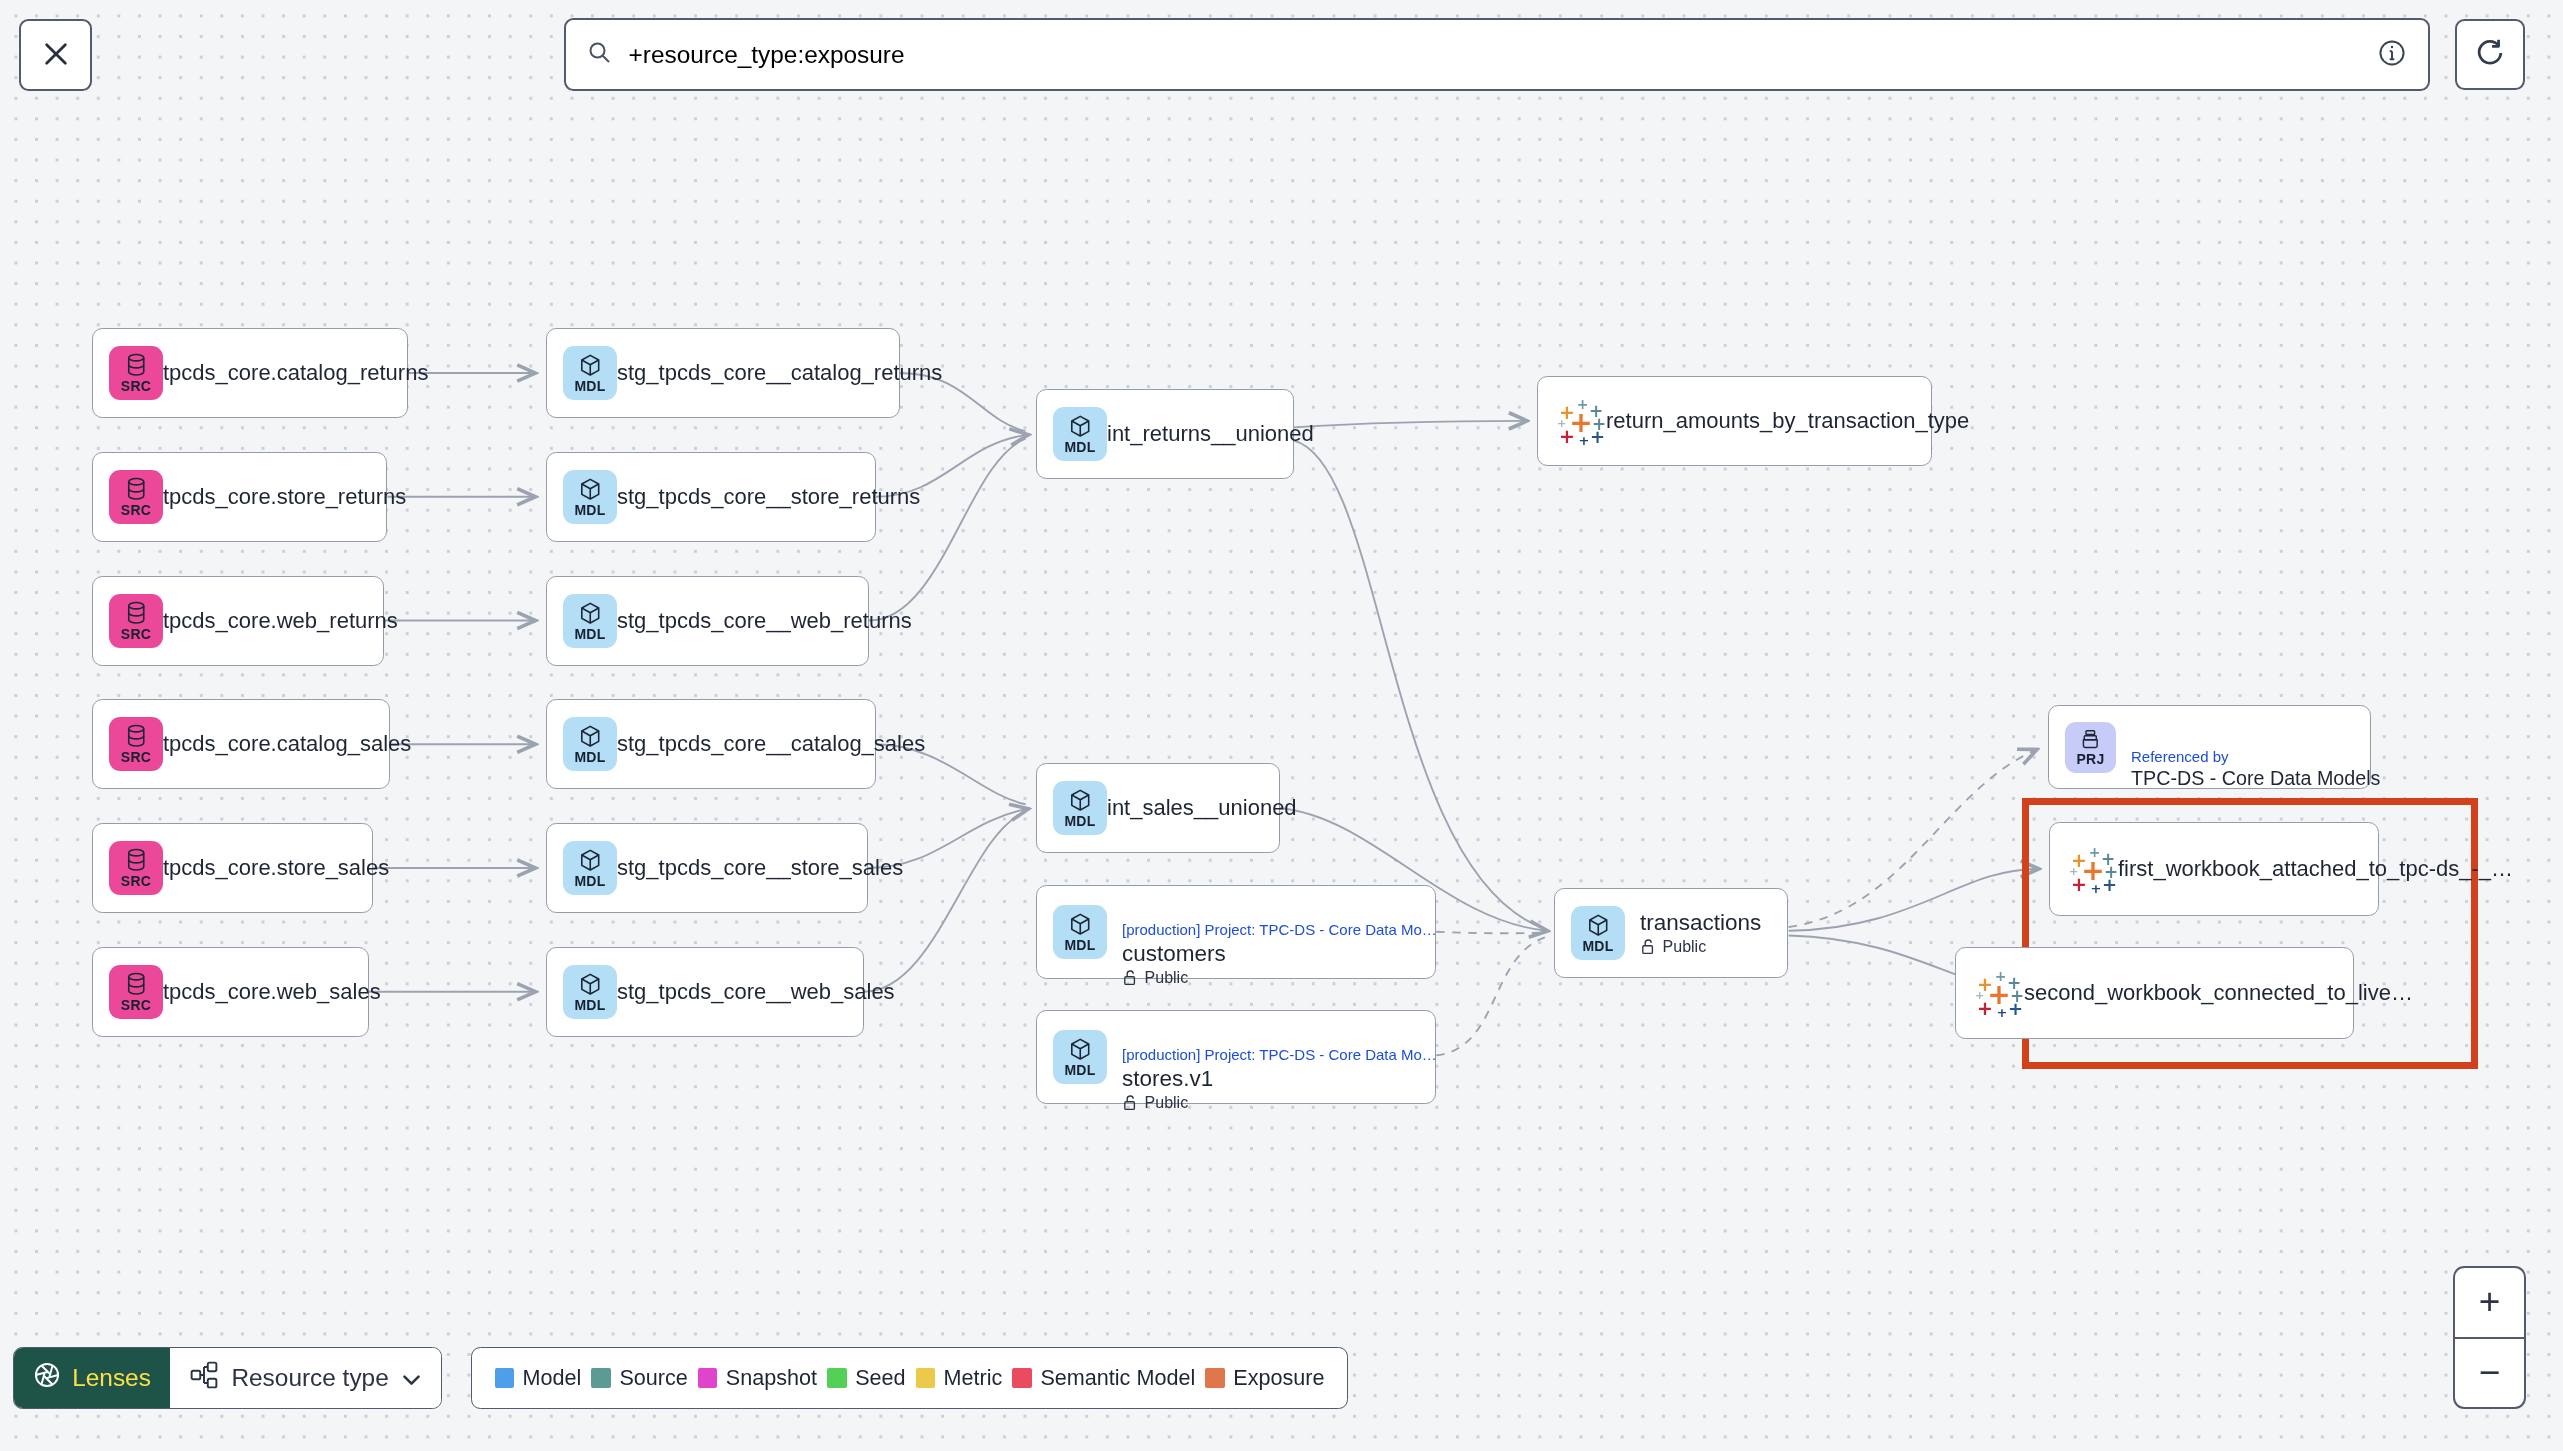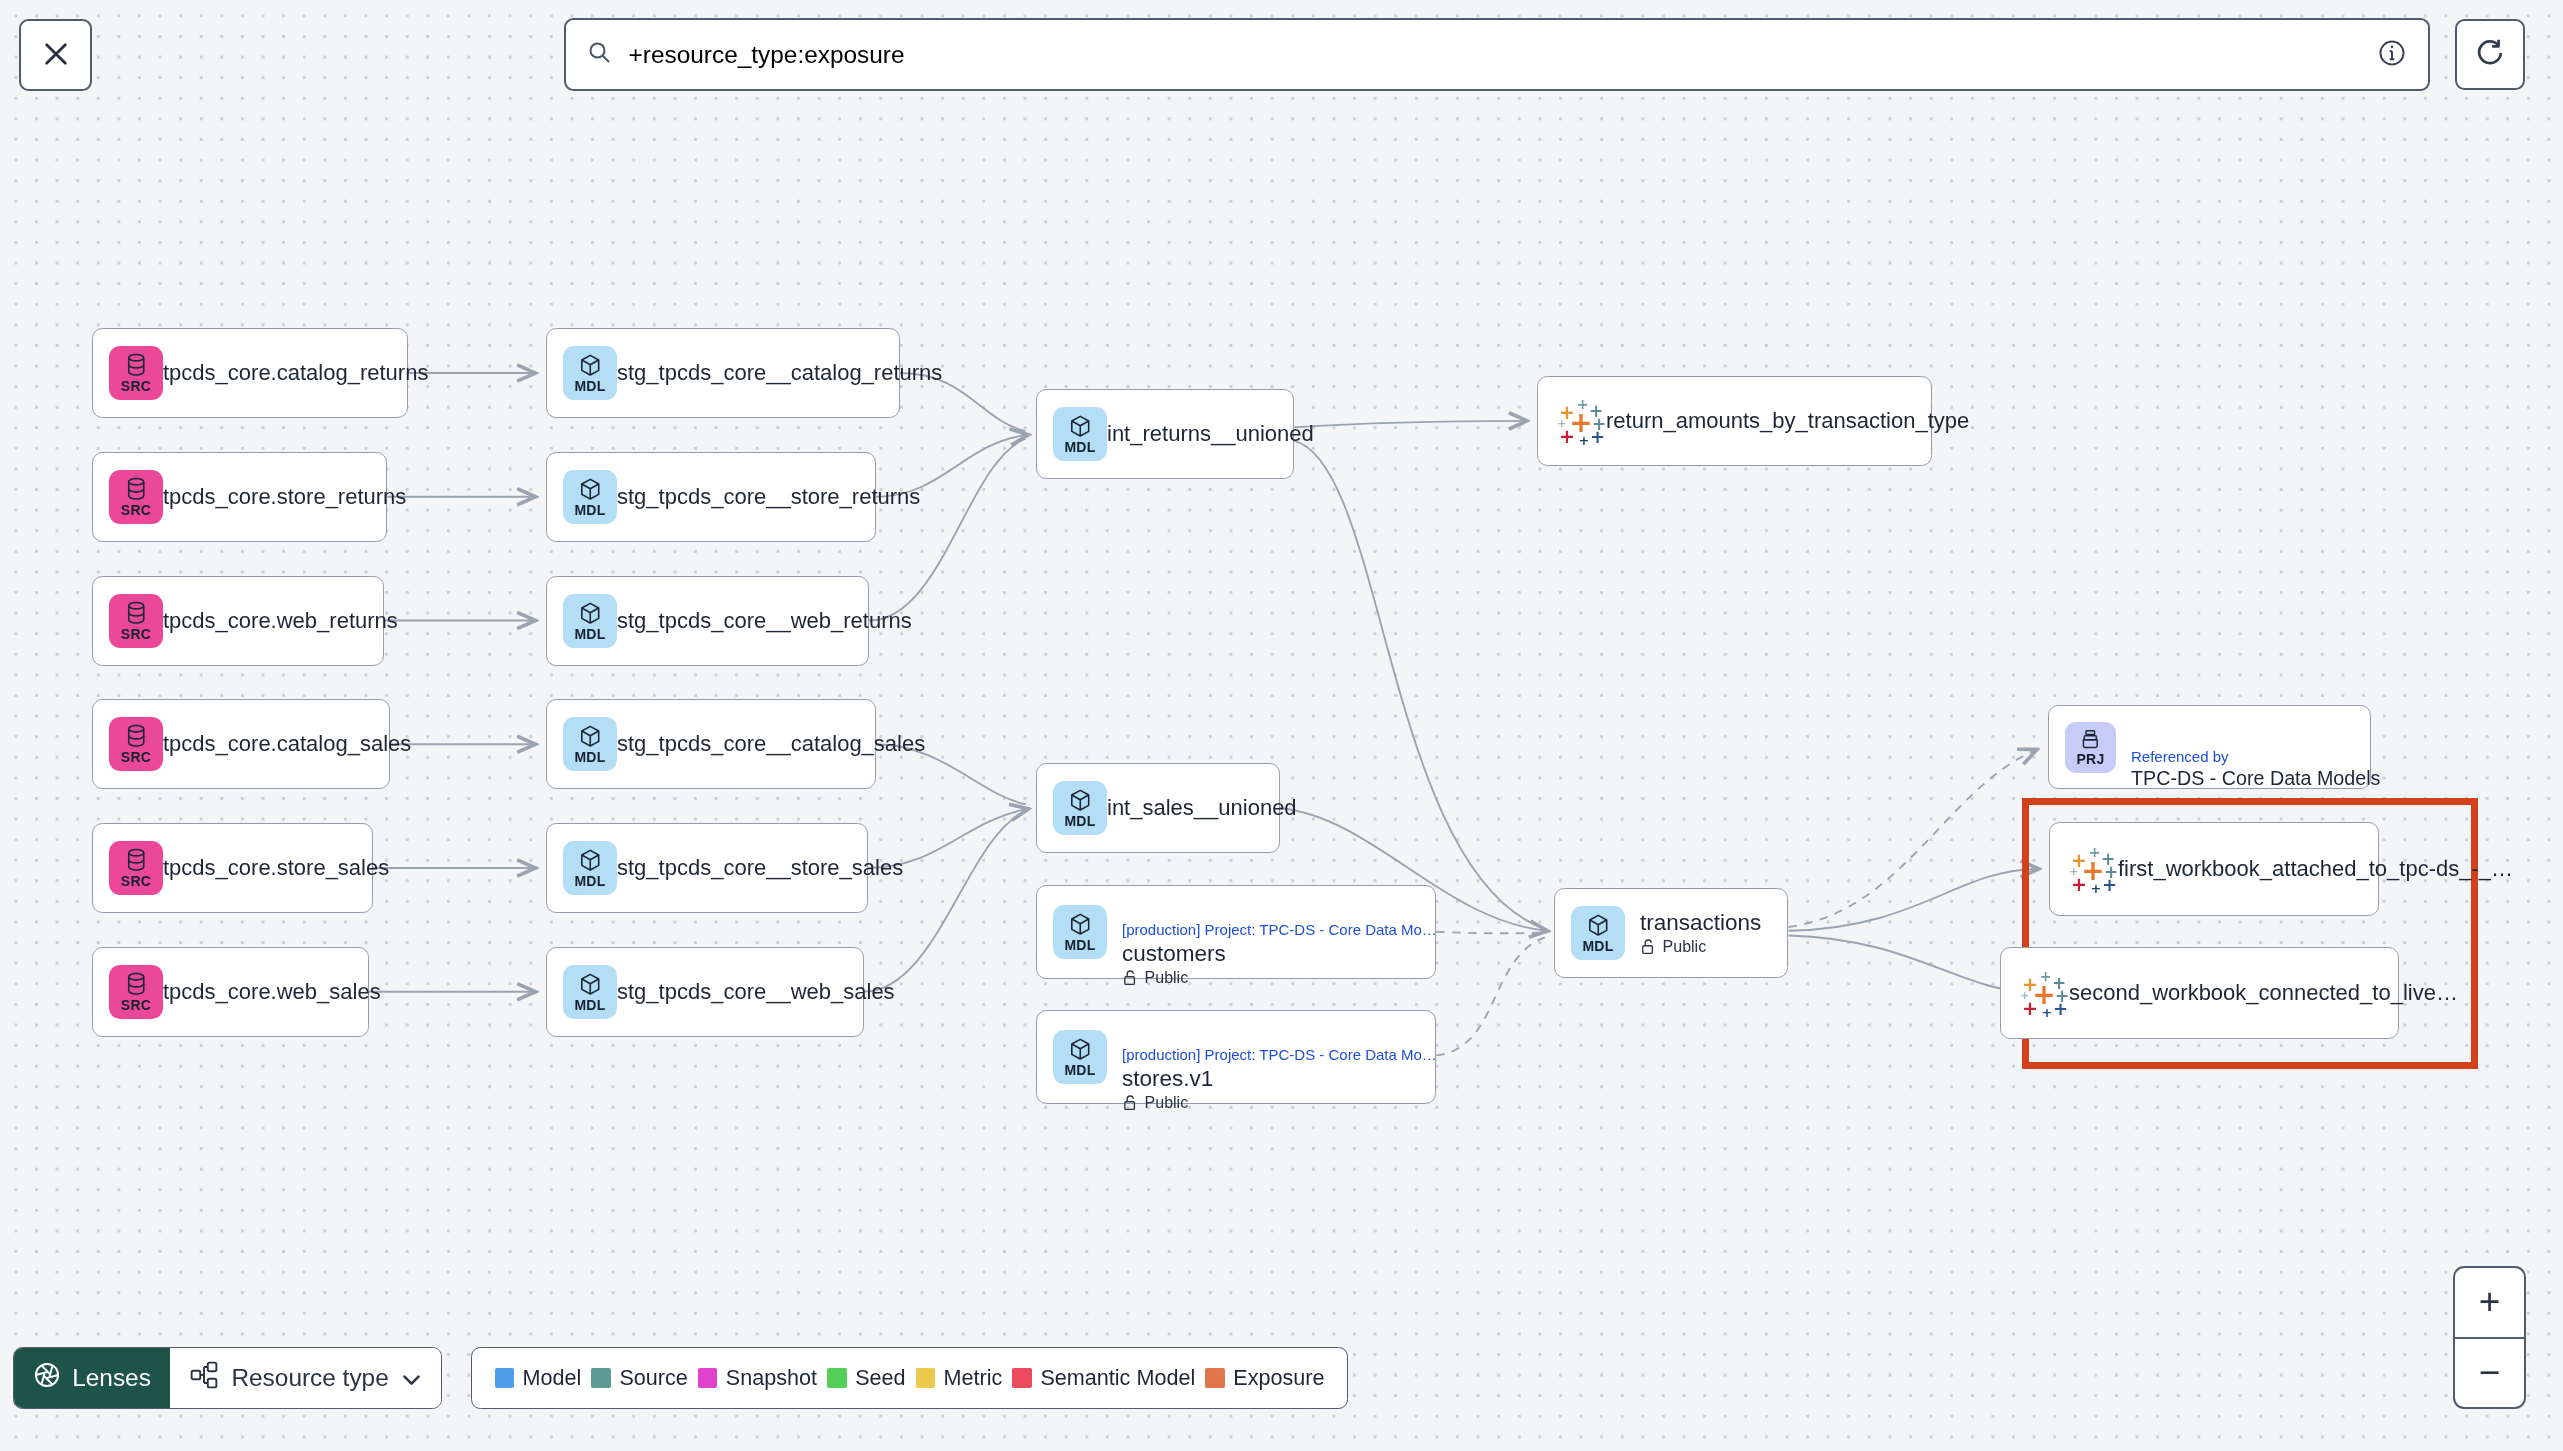--- a/index.html
+++ b/index.html
@@ -69,21 +69,21 @@
   
   .hibox{position:absolute;left:2022px;top:798px;width:456px;height:271px;border:7.5px solid #d2401c;}
   
   .edges{position:absolute;left:0;top:0;pointer-events:none;}
   
   .lens-ctl{
     position:absolute;left:13px;top:1347px;height:62px;display:flex;
     border:1.9px solid #525b6d;border-radius:9.4px;overflow:hidden;background:#fff;
   }
   .lens-seg{
-    background:#1e5348;color:#ffffff;display:flex;align-items:center;gap:11.2px;
+    background:#1e5348;color:#fde047;display:flex;align-items:center;gap:11.2px;
     padding:12px 19px;font-size:24.4px;cursor:pointer;
   }
   .res-seg{
     background:#fff;display:flex;align-items:center;gap:13px;padding:0 20.6px;
     font-size:24.4px;color:#2b3344;cursor:pointer;
   }
   .legend{
     position:absolute;left:471px;top:1347px;width:877px;height:62px;background:#fff;
     border:1.9px solid #525b6d;border-radius:9.4px;display:flex;align-items:center;
     justify-content:space-between;padding:0 22.5px;
@@ -446,21 +446,21 @@
         <i class="p3"></i>
         <i class="p4"></i>
         <i class="p5"></i>
         <i class="p6"></i>
         <i class="p7"></i>
         <i class="p8"></i>
         <i class="p9"></i>
       </span>
     <span class="nlabel">first_workbook_attached_to_tpc-ds_-_…</span>
   </div>
-  <div class="node" style="left:2000px;top:947px;width:399px;height:92px;">
+  <div class="node" style="left:1955px;top:947px;width:399px;height:92px;">
     <span class="tabicon">
         <i class="p1"></i>
         <i class="p2"></i>
         <i class="p3"></i>
         <i class="p4"></i>
         <i class="p5"></i>
         <i class="p6"></i>
         <i class="p7"></i>
         <i class="p8"></i>
         <i class="p9"></i>

